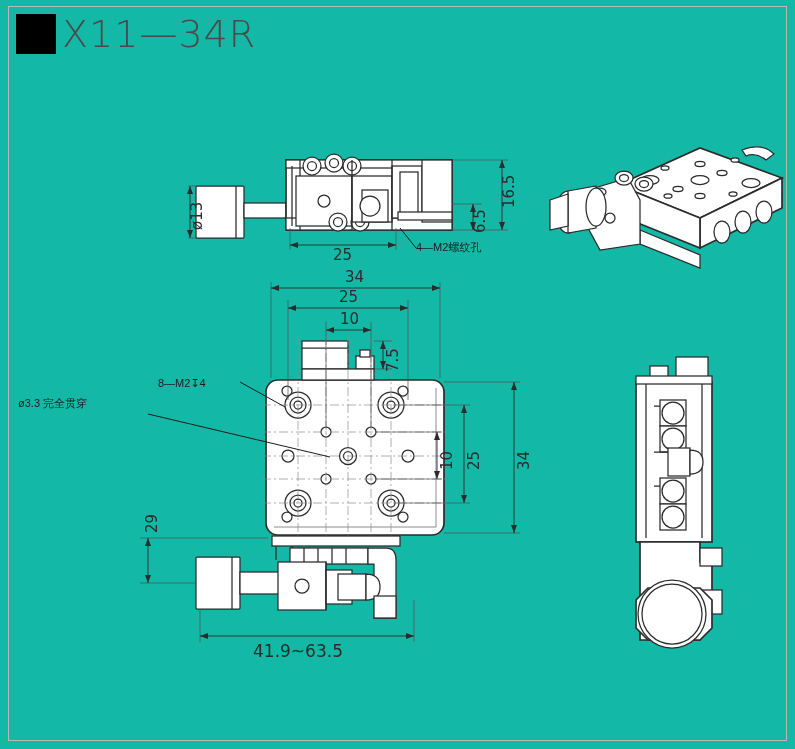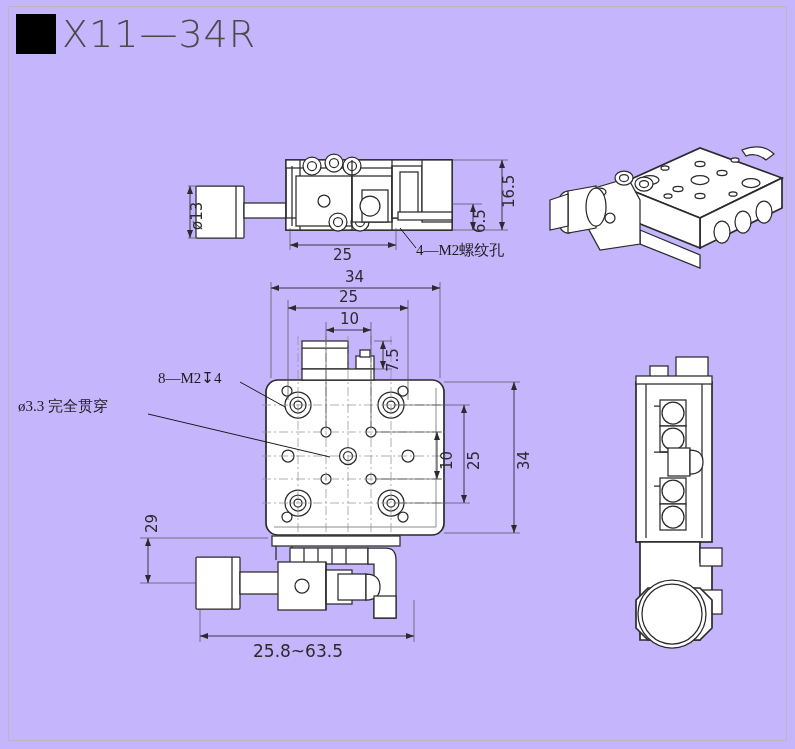--- a/index.html
+++ b/index.html
@@ -5,21 +5,21 @@
   html, body {
     margin: 0;
     padding: 0;
     background: #ffffff;
     font-family: "Liberation Sans", sans-serif;
   }
   #page {
     position: relative;
     width: 795px;
     height: 749px;
-    background: #c4b5fd;
+    background: #14b8a6;
     overflow: hidden;
   }
   
   #frame {
     position: absolute;
     left: 8px;
     top: 6px;
     width: 779px;
     height: 735px;
     border: 1px solid #b9b9b9;
@@ -61,22 +61,22 @@
     color: #2b2b2b;
     white-space: nowrap;
     line-height: 1;
   }
   .dim-label.vert {
     transform: rotate(-90deg);
     transform-origin: left top;
   }
   .note-label {
     position: absolute;
-    font-family: Liberation Serif, serif;
-    font-size: 15px;
+    font-family: Liberation Sans, sans-serif;
+    font-size: 11px;
     color: #1c1c1c;
     white-space: nowrap;
     line-height: 1.35;
   }
 </style>
 </head>
 <body>
 
 <div id="page">
 
@@ -414,20 +414,20 @@
   <div class="dim-label vert" style="left:386px; top:372px;">7.5</div>
 
   <div class="dim-label vert" style="left:440px; top:470px;">10</div>
 
   <div class="dim-label vert" style="left:467px; top:470px;">25</div>
 
   <div class="dim-label vert" style="left:517px; top:470px;">34</div>
 
   <div class="dim-label vert" style="left:145px; top:533px;">29</div>
 
-  <div class="dim-label" style="left:253px; top:643px; font-size:17px;">25.8~63.5</div>
-
-  <div class="note-label" style="left:158px; top:368px;">8—M2↧4</div>
+  <div class="dim-label" style="left:253px; top:643px; font-size:17px;">41.9~63.5</div>
+
+  <div class="note-label" style="left:158px; top:376px;">8—M2↧4</div>
 
   <div class="note-label" style="left:18px; top:396px;text-align:center;">ø3.3  完全贯穿</div>
 
 
 </div>
 
 </body></html>

